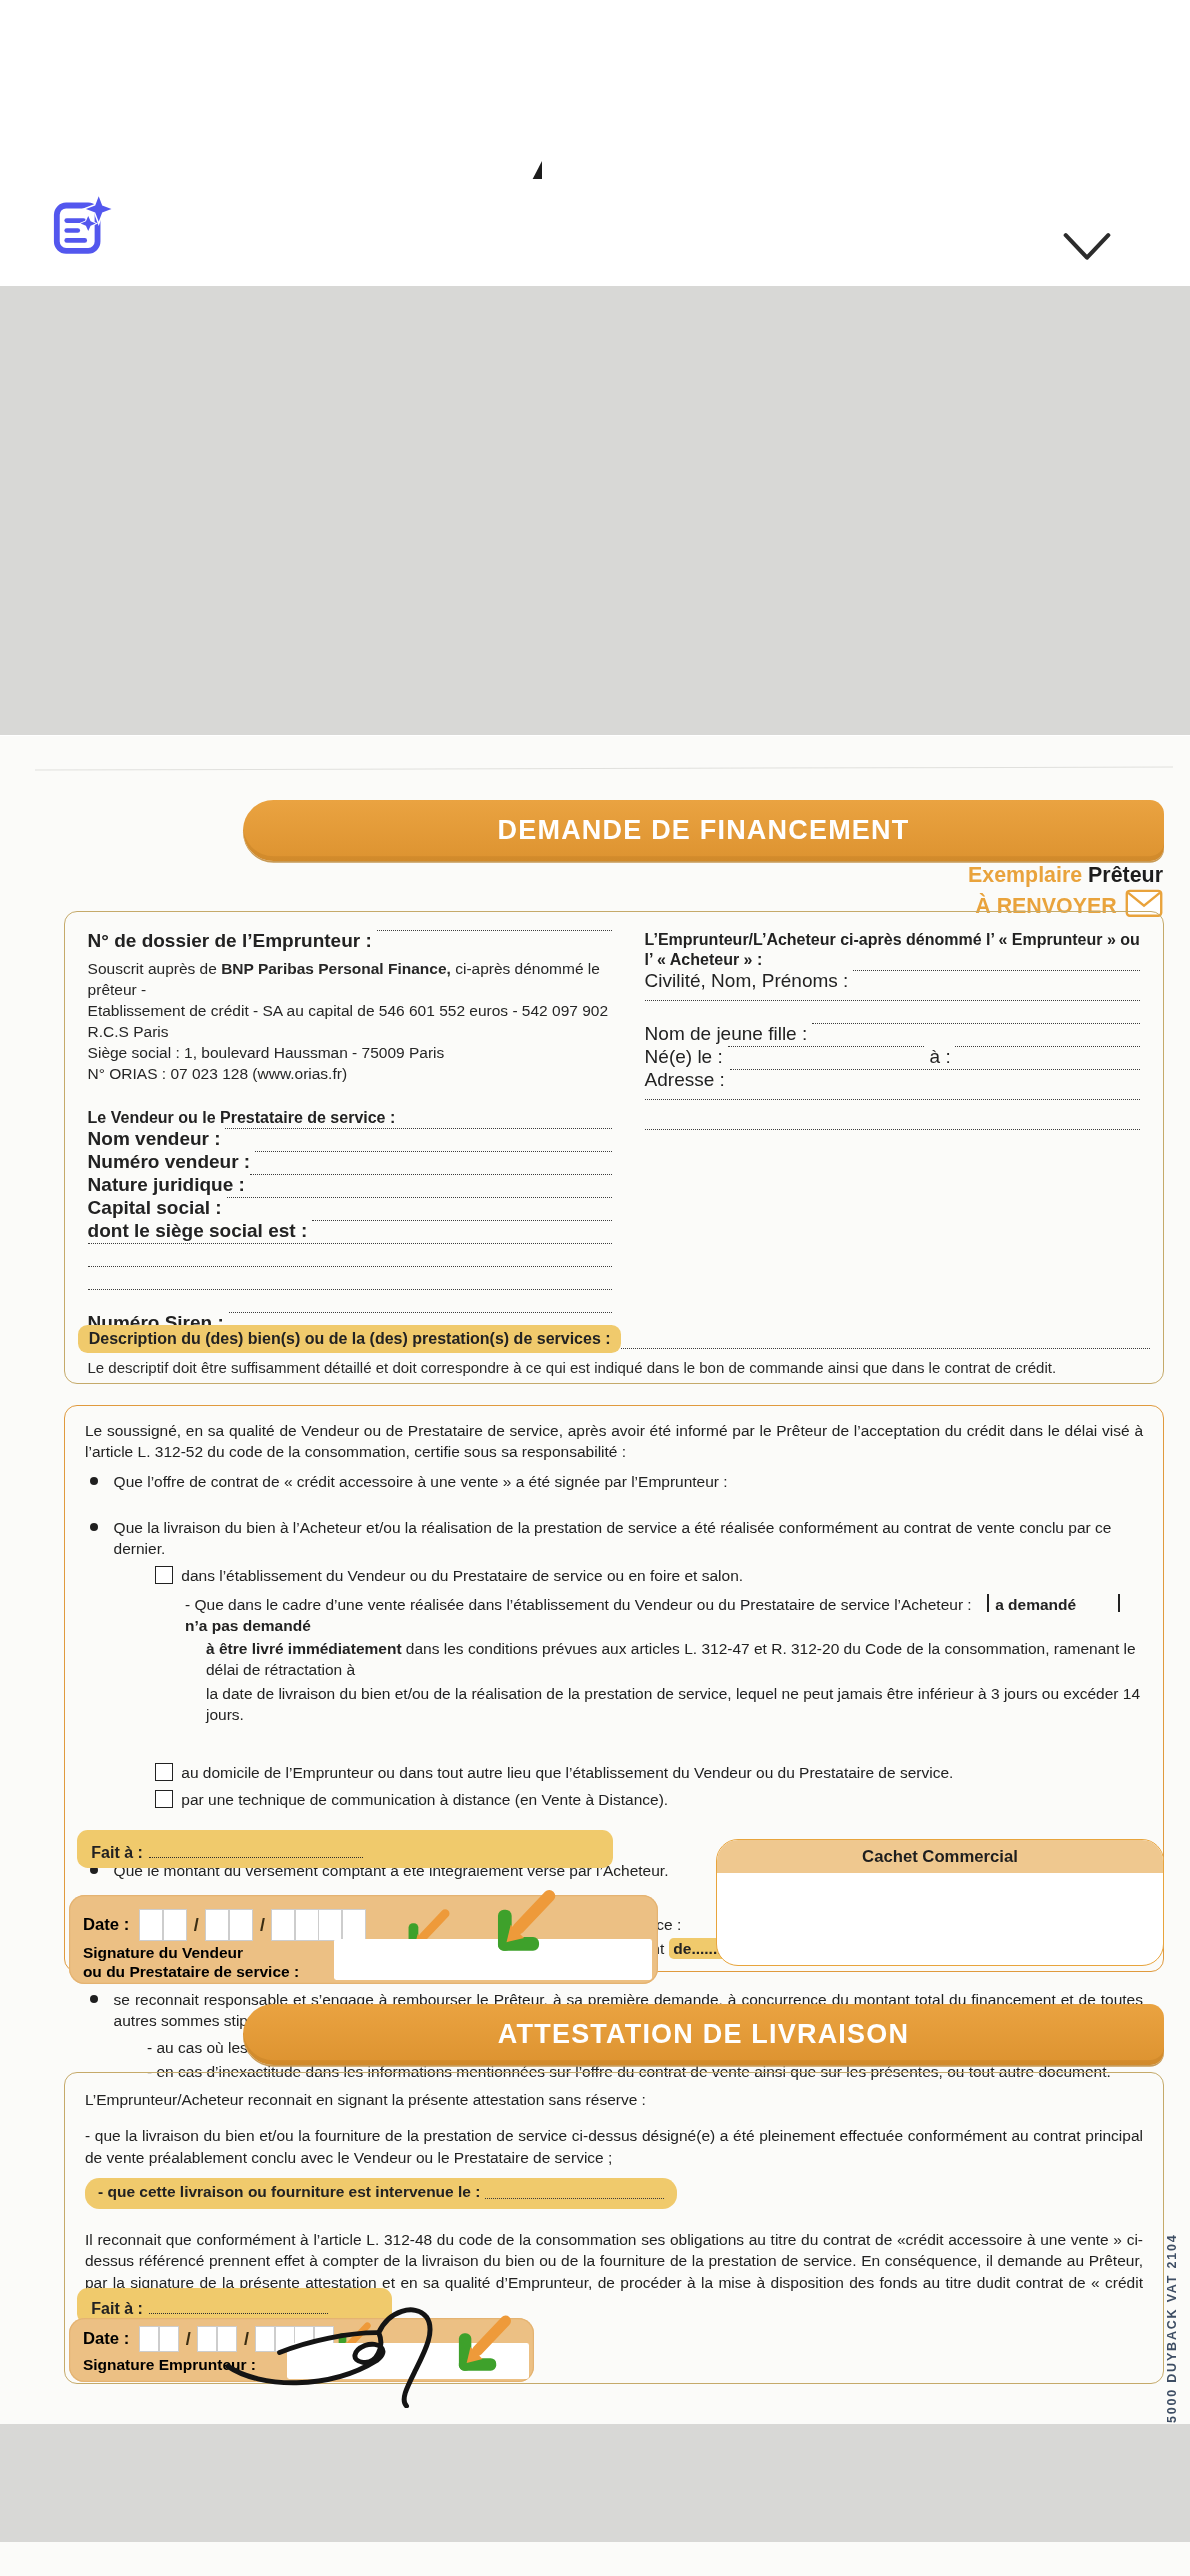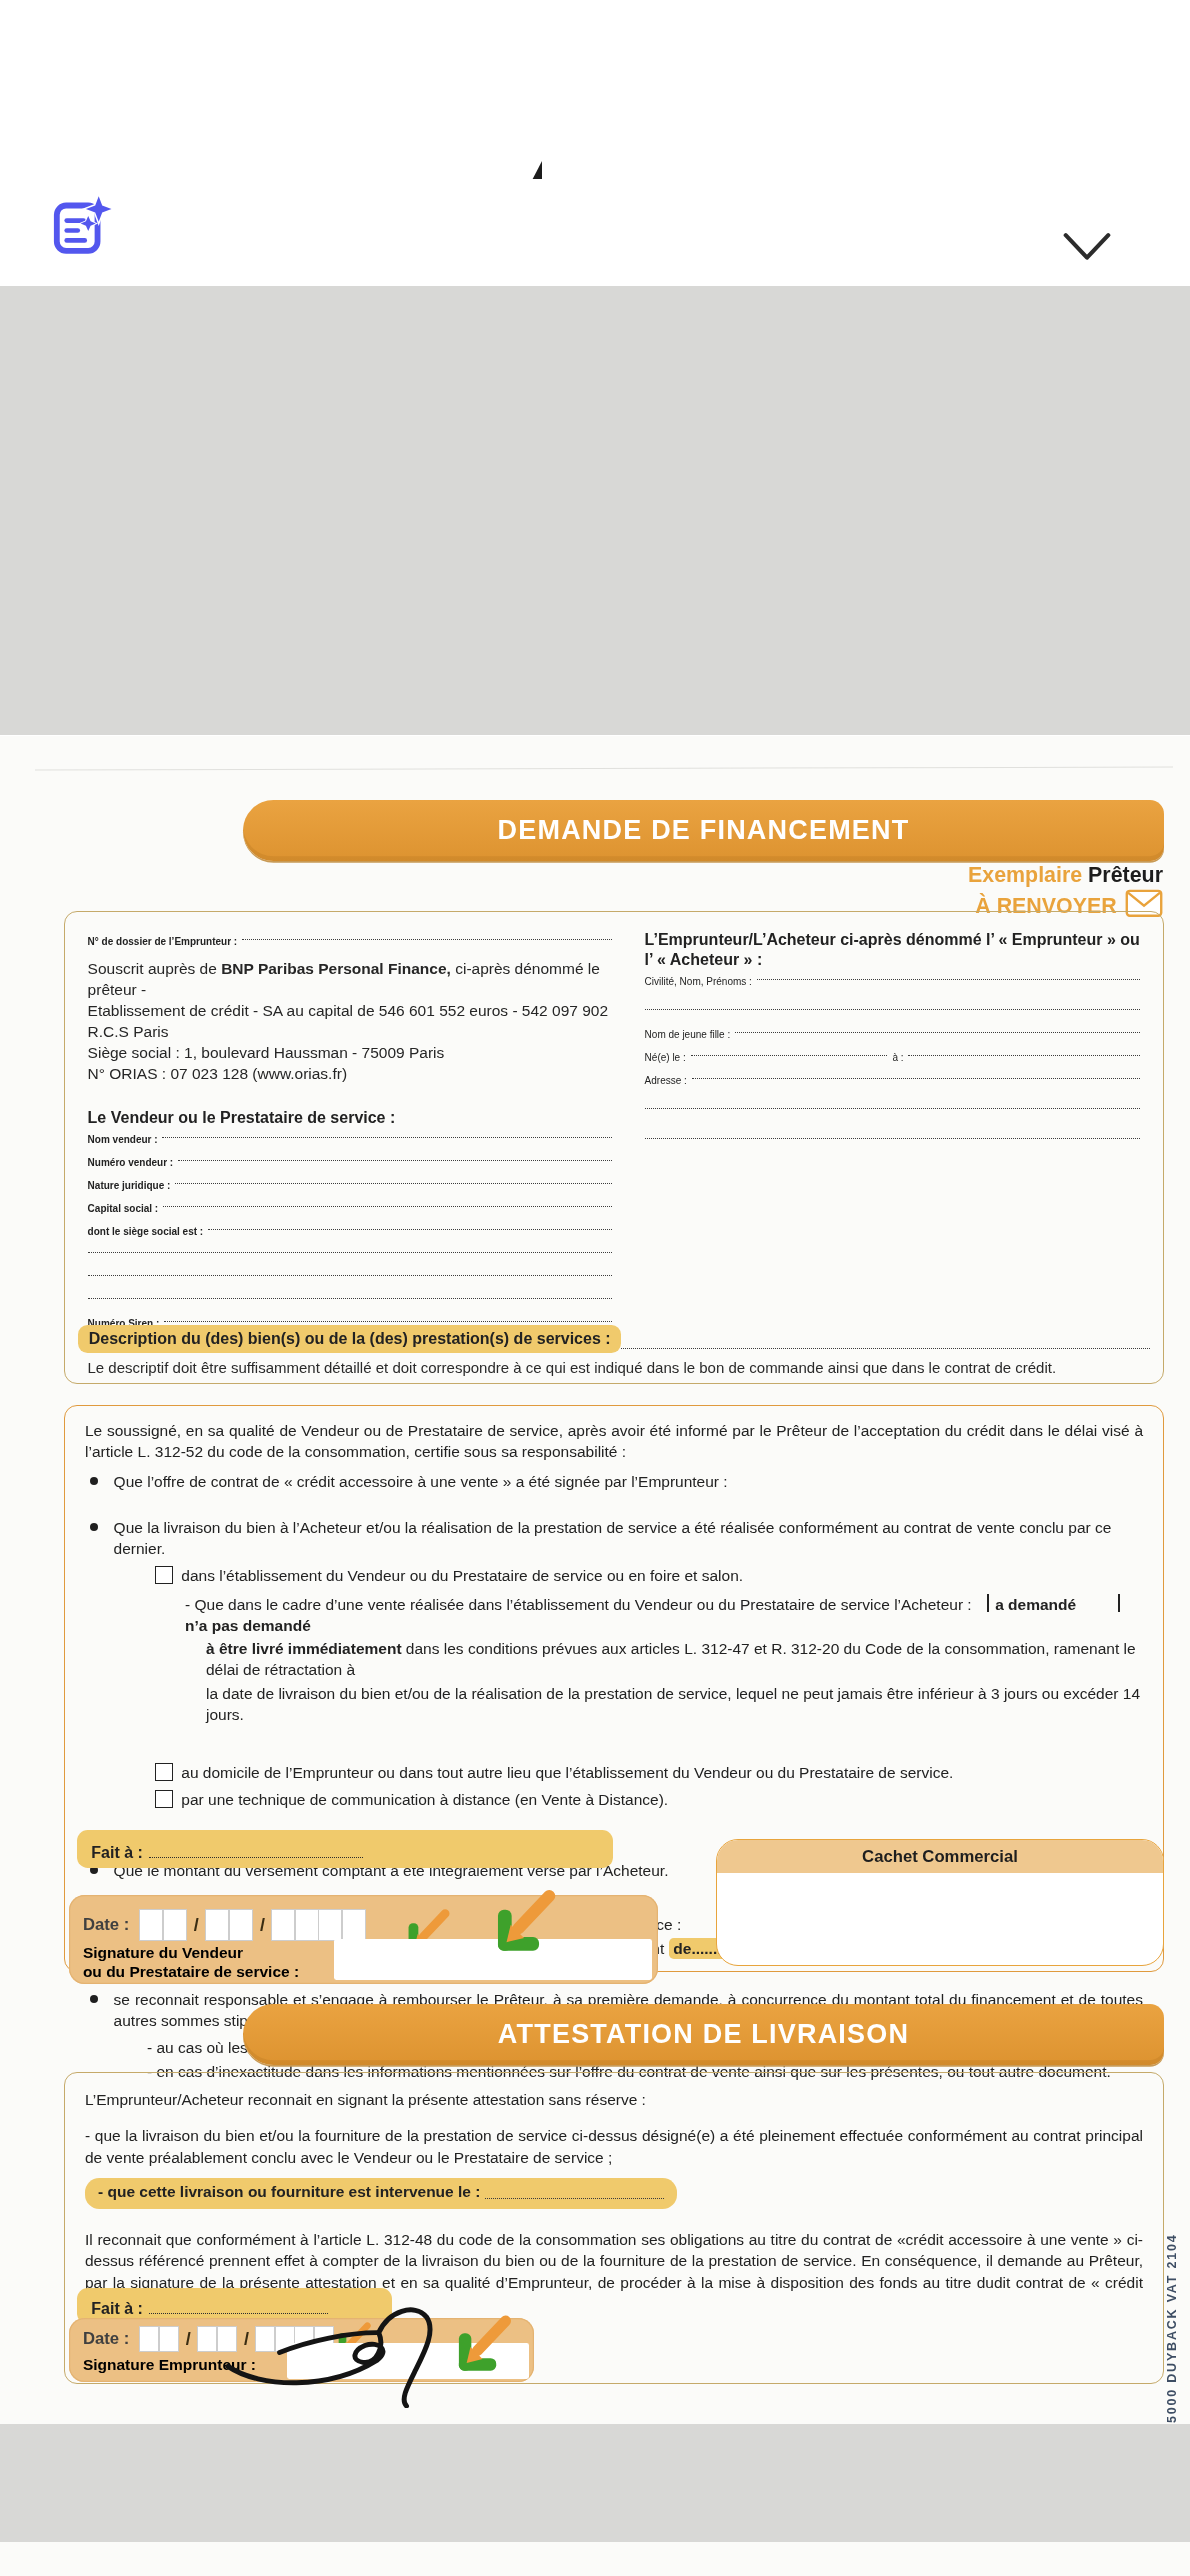--- a/index.html
+++ b/index.html
@@ -40,21 +40,21 @@
   .fbox{position:absolute;left:64px;width:1100px;border-radius:13px;box-sizing:border-box;}
   .box1{top:175px;height:473px;border:1.8px solid #c5aa6a;}
   .box2{top:669px;height:567px;border:1.8px solid #e09a3e;}
   .box3{top:1336px;height:312px;border:1.8px solid #c5aa6a;}
   
   .cols{display:flex;gap:33px;padding:18px 22.6px 0 22.6px;}
   .colL{width:524px;}
   .colR{flex:1;min-width:0;}
   .doc-small{font-size:15.5px;line-height:21px;color:#262626;}
   .b{font-weight:700;}
-  .frow{display:flex;align-items:center;height:23px;font-size:10px;}
+  .frow{display:flex;align-items:flex-start;height:23px;font-size:19px;}
   .frow .lbl{font-weight:700;white-space:nowrap;margin-right:4.8px;}
   .dots{flex:1;border-bottom:1.8px dotted #3c3c3c;margin-bottom:3.6px;min-width:18px;}
   .dots.fix{flex:0 0 196px;}
   .sp12{height:7.1px;} .sp40{height:24px;}
   .rtitle{font-size:16px;font-weight:700;line-height:20px;white-space:nowrap;}
   .desc-block{position:absolute;left:13px;right:13px;bottom:7.1px;}
   .desc-row{display:flex;align-items:flex-end;}
   .hl-pill{background:#f0ca6c;border-radius:9.5px;padding:4.8px 10.7px;font-weight:700;font-size:16px;white-space:nowrap;}
   .desc-note{font-size:15px;margin:6px 0 0 9.5px;color:#2a2a2a;}
   
@@ -82,21 +82,21 @@
     font-weight:700;font-size:16.7px;color:#1e1e1e;}
   .panel{position:absolute;background:#ecc084;border-radius:15.5px;box-shadow:inset 0 0 0 1.2px #e4b372;}
   .panel1{left:3.6px;top:489px;width:589px;height:89px;}
   .panel2{left:3.6px;top:245px;width:465px;height:64px;}
   .cells{display:inline-block;vertical-align:middle;font-size:0;}
   .cells i{display:inline-block;width:24px;height:32px;background:#fff;border:0.6px solid #cdcdcd;margin-left:-0.6px;box-sizing:border-box;}
   .panel2 .cells i{width:20px;height:26px;}
   .slash{display:inline-block;vertical-align:middle;font-weight:700;font-size:18px;margin:0 7.1px;color:#3a2c12;}
   .daterow{position:absolute;left:14.3px;top:14.3px;white-space:nowrap;}
   .panel2 .daterow{top:8.3px;}
-  .daterow .dlbl{display:inline-block;vertical-align:middle;font-weight:700;font-size:16.7px;color:#404040;margin-right:10.7px;}
+  .daterow .dlbl{display:inline-block;vertical-align:middle;font-weight:700;font-size:16.7px;color:#000000;margin-right:10.7px;}
   .siglbl{position:absolute;left:14.3px;font-weight:700;font-size:15.5px;line-height:18.5px;color:#000000;}
   .panel1 .siglbl{top:49px;}
   .panel2 .siglbl{top:38px;}
   .sigarea{position:absolute;background:#fff;}
   .panel1 .sigarea{left:265px;top:44px;right:6px;bottom:3.6px;border-radius:2.4px;}
   .panel2 .sigarea{left:218px;top:25px;right:4.8px;bottom:3px;border-radius:2.4px;}
   .signhere{position:absolute;}
   .sh1a{left:331px;top:9.5px;width:55px;height:55px;}
   .sh1b{left:417px;top:-10.7px;width:77px;height:77px;}
   .sh2a{left:263px;top:1.2px;width:43px;height:43px;}

